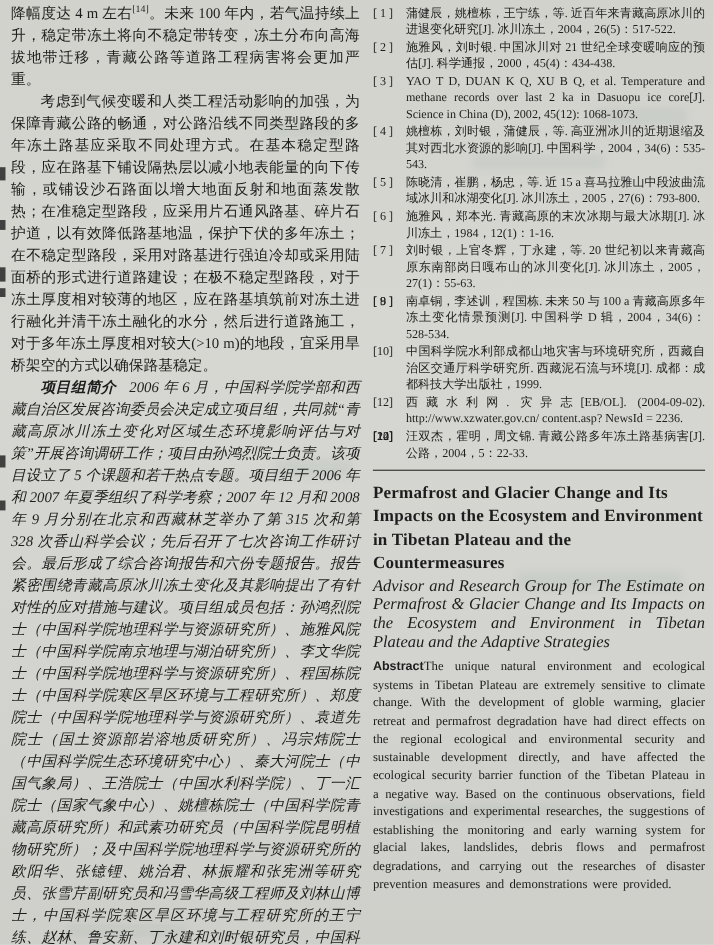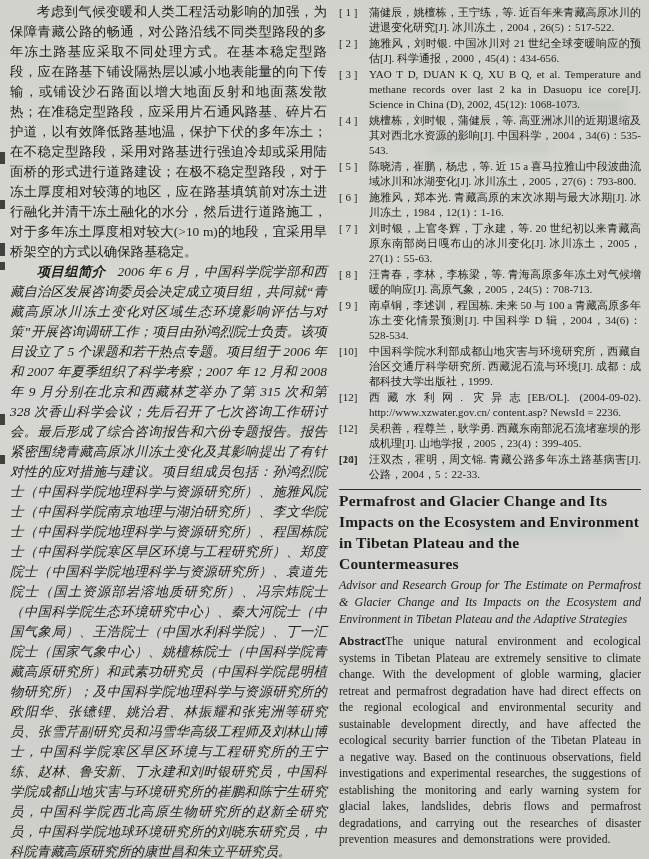--- a/index.html
+++ b/index.html
@@ -19,22 +19,22 @@
   .col-left p{margin:0;}
   .indent{text-indent:2em;}
   sup.cite{font-size:9px;line-height:0;vertical-align:super;}
   .intro{font-style:italic;}
   .intro-label{font-weight:bold;margin-right:12px;}
   .col-right{position:absolute;left:339px;top:5px;width:302px;}
   .refs{font-size:11px;line-height:15px;}
   .ref{position:relative;padding-left:30px;text-align:justify;margin:0 0 1px 0;}
   .ref-num{position:absolute;left:0;top:0;white-space:nowrap;}
   .rule{border:none;border-top:1.6px solid #2b2b2b;margin:7px 0 0 0;}
-  .art-title{font-weight:bold;font-size:15.5px;line-height:21px;margin-top:0;letter-spacing:.2px;}
-  .byline{font-style:italic;font-size:12px;line-height:17px;margin-top:3px;text-align:justify;}
+  .art-title{font-weight:bold;font-size:15.5px;line-height:21px;margin-top:10px;letter-spacing:.2px;}
+  .byline{font-style:italic;font-size:15px;line-height:17px;margin-top:3px;text-align:justify;}
   .abstract{font-size:11.6px;line-height:16.5px;text-align:justify;margin-top:5px;word-spacing:2px;}
   .inline-label{font-weight:bold;font-family:"Liberation Sans","DejaVu Sans",sans-serif;font-size:11.4px;}
 </style>
 </head>
 <body>
 
 <div class="ghost-layer">
   <div class="ghost" style="left:540px;top:98px;width:85px;height:16px;"></div>
   <div class="ghost" style="left:430px;top:140px;width:120px;height:14px;"></div>
   <div class="ghost" style="left:240px;top:112px;width:70px;height:14px;"></div>
@@ -44,36 +44,37 @@
   <div class="ghost" style="left:60px;top:840px;width:110px;height:12px;"></div>
   <div class="edge-dash" style="top:152px;height:12px;"></div>
   <div class="edge-dash" style="top:200px;height:9px;"></div>
   <div class="edge-dash" style="top:243px;height:13px;"></div>
   <div class="edge-dash" style="top:262px;height:8px;"></div>
   <div class="edge-dash" style="top:414px;height:11px;"></div>
   <div class="edge-dash" style="top:455px;height:9px;"></div>
 </div>
 
 <div class="col-left">
+  <p><span>降幅度达 4 m 左右</span><sup class="cite">[14]</sup><span>。未来 100 年内，若气温持续上升，稳定带冻土将向不稳定带转变，冻土分布向高海拔地带迁移，青藏公路等道路工程病害将会更加严重。</span></p>
   <p class="indent">考虑到气候变暖和人类工程活动影响的加强，为保障青藏公路的畅通，对公路沿线不同类型路段的多年冻土路基应采取不同处理方式。在基本稳定型路段，应在路基下铺设隔热层以减小地表能量的向下传输，或铺设沙石路面以增大地面反射和地面蒸发散热；在准稳定型路段，应采用片石通风路基、碎片石护道，以有效降低路基地温，保护下伏的多年冻土；在不稳定型路段，采用对路基进行强迫冷却或采用陆面桥的形式进行道路建设；在极不稳定型路段，对于冻土厚度相对较薄的地区，应在路基填筑前对冻土进行融化并清干冻土融化的水分，然后进行道路施工，对于多年冻土厚度相对较大(&gt;10 m)的地段，宜采用旱桥架空的方式以确保路基稳定。</p>
   <p class="indent intro"><span class="intro-label">项目组简介</span><span>2006 年 6 月，中国科学院学部和西藏自治区发展咨询委员会决定成立项目组，共同就“青藏高原冰川冻土变化对区域生态环境影响评估与对策”开展咨询调研工作；项目由孙鸿烈院士负责。该项目设立了 5 个课题和若干热点专题。项目组于 2006 年和 2007 年夏季组织了科学考察；2007 年 12 月和 2008 年 9 月分别在北京和西藏林芝举办了第 315 次和第 328 次香山科学会议；先后召开了七次咨询工作研讨会。最后形成了综合咨询报告和六份专题报告。报告紧密围绕青藏高原冰川冻土变化及其影响提出了有针对性的应对措施与建议。项目组成员包括：孙鸿烈院士（中国科学院地理科学与资源研究所）、施雅风院士（中国科学院南京地理与湖泊研究所）、李文华院士（中国科学院地理科学与资源研究所）、程国栋院士（中国科学院寒区旱区环境与工程研究所）、郑度院士（中国科学院地理科学与资源研究所）、袁道先院士（国土资源部岩溶地质研究所）、冯宗炜院士（中国科学院生态环境研究中心）、秦大河院士（中国气象局）、王浩院士（中国水利科学院）、丁一汇院士（国家气象中心）、姚檀栋院士（中国科学院青藏高原研究所）和武素功研究员（中国科学院昆明植物研究所）；及中国科学院地理科学与资源研究所的欧阳华、张镱锂、姚治君、林振耀和张宪洲等研究员、张雪芹副研究员和冯雪华高级工程师及刘林山博士，中国科学院寒区旱区环境与工程研究所的王宁练、赵林、鲁安新、丁永建和刘时银研究员，中国科学院成都山地灾害与环境研究所的崔鹏和陈宁生研究员，中国科学院西北高原生物研究所的赵新全研究员，中国科学院地球环境研究所的刘晓东研究员，中科院青藏高原研究所的康世昌和朱立平研究员。</span></p>
 </div>
 
 <div class="col-right">
 
   <div class="refs">
 
       <p class="ref">
         <span class="ref-num">[ 1 ]</span>
         <span>蒲健辰，姚檀栋，王宁练，等. 近百年来青藏高原冰川的进退变化研究[J]. 冰川冻土，2004，26(5)：517-522.</span>
       </p>
 
       <p class="ref">
         <span class="ref-num">[ 2 ]</span>
-        <span>施雅风，刘时银. 中国冰川对 21 世纪全球变暖响应的预估[J]. 科学通报，2000，45(4)：434-656.</span>
+        <span>施雅风，刘时银. 中国冰川对 21 世纪全球变暖响应的预估[J]. 科学通报，2000，45(4)：434-438.</span>
       </p>
 
       <p class="ref">
         <span class="ref-num">[ 3 ]</span>
         <span>YAO T D, DUAN K Q, XU B Q, et al. Temperature and methane records over last 2 ka in Dasuopu ice core[J]. Science in China (D), 2002, 45(12): 1068-1073.</span>
       </p>
 
       <p class="ref">
         <span class="ref-num">[ 4 ]</span>
         <span>姚檀栋，刘时银，蒲健辰，等. 高亚洲冰川的近期退缩及其对西北水资源的影响[J]. 中国科学，2004，34(6)：535-543.</span>
@@ -89,41 +90,39 @@
         <span>施雅风，郑本光. 青藏高原的末次冰期与最大冰期[J]. 冰川冻土，1984，12(1)：1-16.</span>
       </p>
 
       <p class="ref">
         <span class="ref-num">[ 7 ]</span>
         <span>刘时银，上官冬辉，丁永建，等. 20 世纪初以来青藏高原东南部岗日嘎布山的冰川变化[J]. 冰川冻土，2005，27(1)：55-63.</span>
       </p>
 
       <p class="ref">
         <span class="ref-num">[ 8 ]</span>
-        <span>汪青春，李林，李栋梁，等. 青海高原多年冻土对气候增暖的响应[J]. 高原气象，2005，24(5)：708-713.</span>
       </p>
 
       <p class="ref">
         <span class="ref-num">[ 9 ]</span>
         <span>南卓铜，李述训，程国栋. 未来 50 与 100 a 青藏高原多年冻土变化情景预测[J]. 中国科学 D 辑，2004，34(6)：528-534.</span>
       </p>
 
       <p class="ref">
         <span class="ref-num">[10]</span>
         <span>中国科学院水利部成都山地灾害与环境研究所，西藏自治区交通厅科学研究所. 西藏泥石流与环境[J]. 成都：成都科技大学出版社，1999.</span>
       </p>
 
       <p class="ref">
         <span class="ref-num">[12]</span>
         <span>西藏水利网. 灾异志[EB/OL]. (2004-09-02). http://www.xzwater.gov.cn/ content.asp? NewsId = 2236.</span>
       </p>
 
       <p class="ref">
         <span class="ref-num">[12]</span>
-        <span>吴积善，程尊兰，耿学勇. 西藏东南部泥石流堵塞坝的形成机理[J]. 山地学报，2005，23(4)：399-405.</span>
       </p>
 
       <p class="ref">
         <span class="ref-num">[20]</span>
       </p>
 
       <p class="ref">
         <span class="ref-num">[14]</span>
         <span>汪双杰，霍明，周文锦. 青藏公路多年冻土路基病害[J]. 公路，2004，5：22-33.</span>
       </p>

